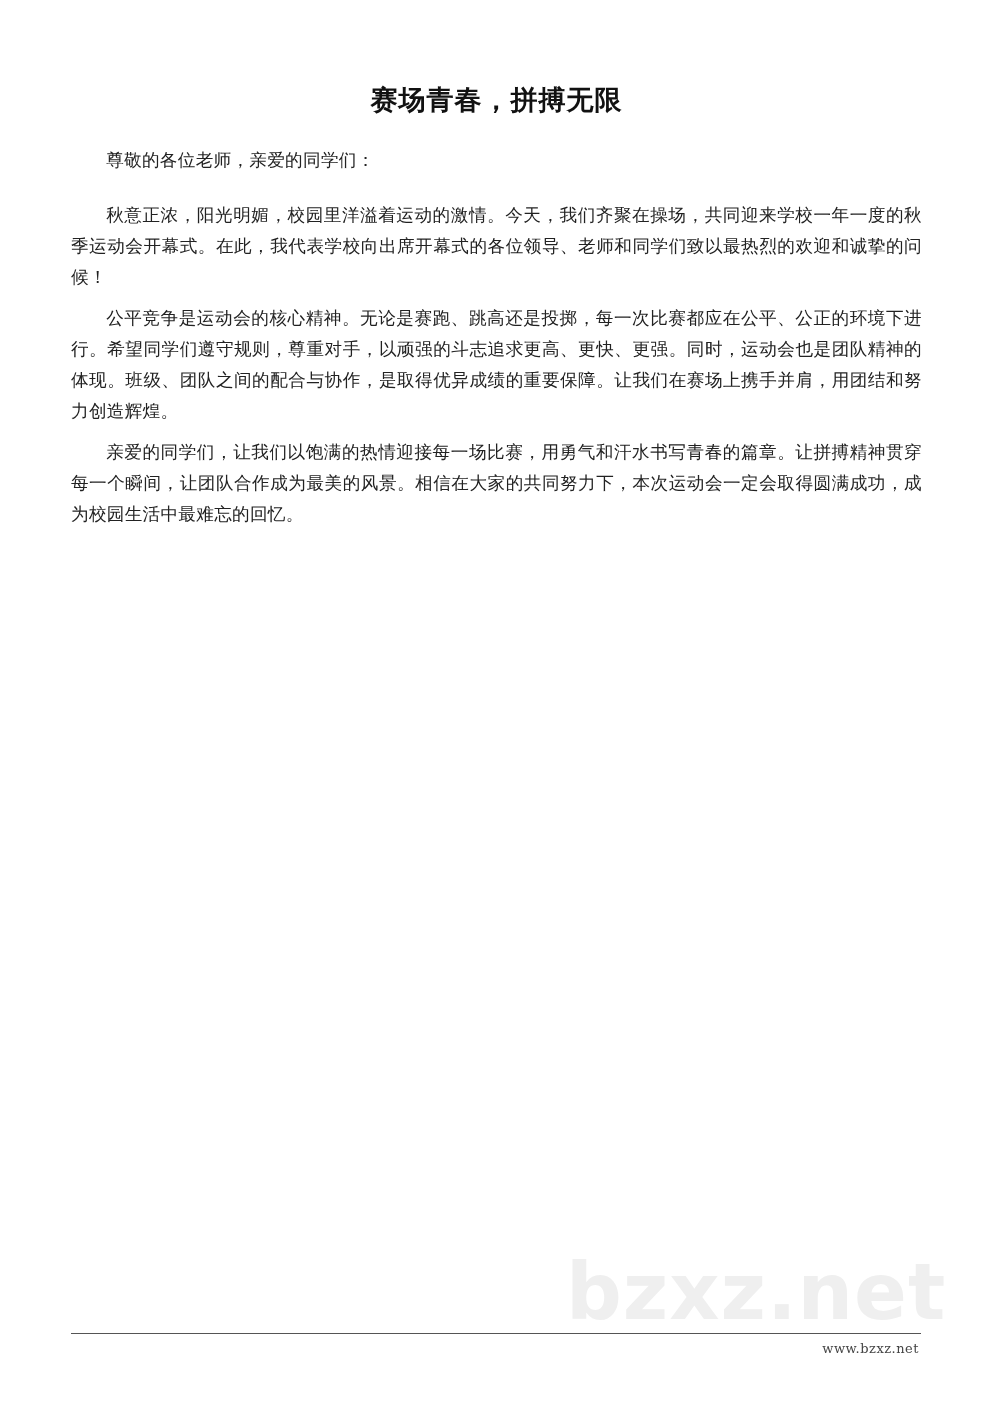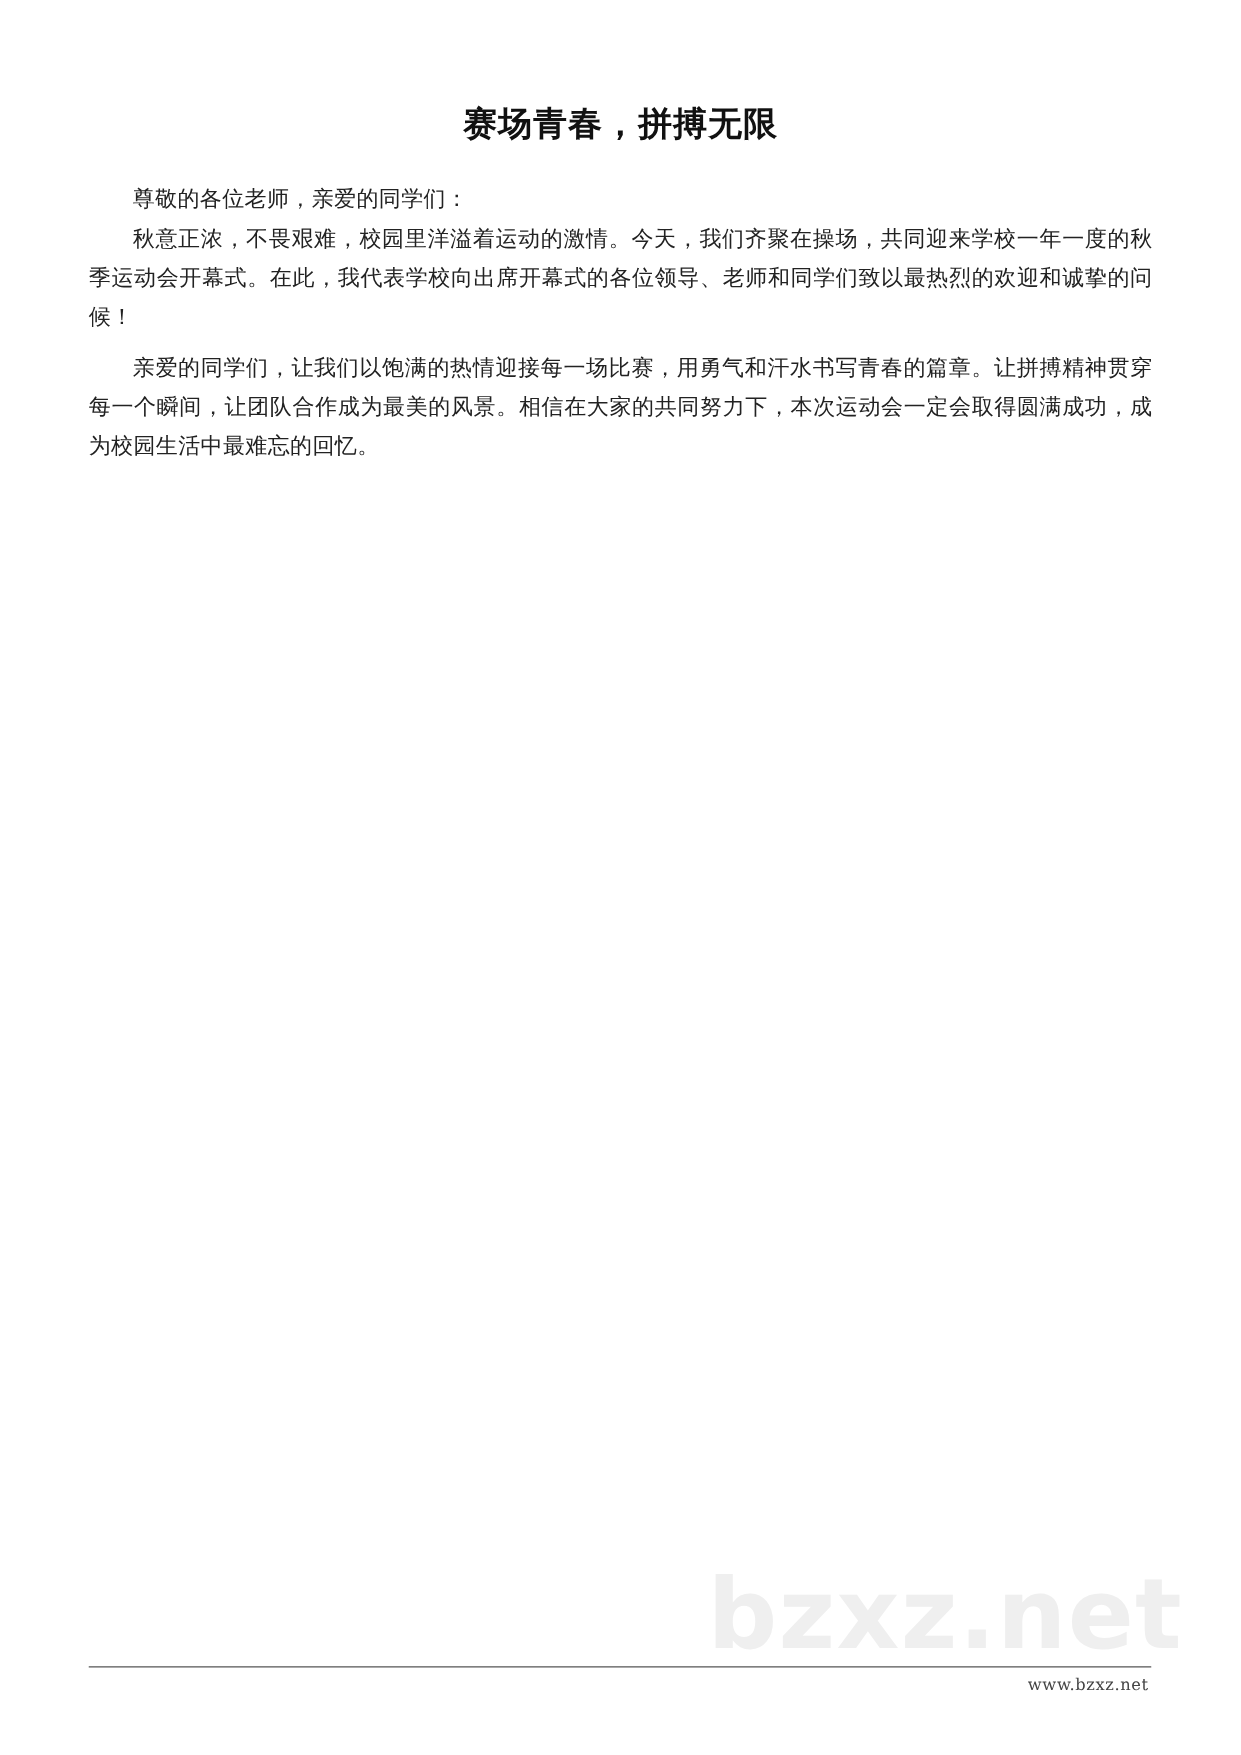--- a/index.html
+++ b/index.html
@@ -43,21 +43,21 @@
     .para {
       margin: 0 0 10px 0;
       font-size: 17.6px;
       line-height: 31px;
       text-indent: 2em;
       text-align: justify;
       color: #222222;
       letter-spacing: 0.3px;
     }
     .para.salutation {
-      margin-bottom: 1px;
+      margin-bottom: 24px;
     }
     .watermark {
       position: absolute;
       left: 566px;
       top: 1252px;
       font-family: "DejaVu Sans", "Liberation Sans", sans-serif;
       font-weight: bold;
       font-size: 78px;
       line-height: 80px;
       color: #efefef;
@@ -82,20 +82,21 @@
     }
   </style>
 </head>
 <body>
 
 <div class="page">
   <div class="title">赛场青春，拼搏无限</div>
 
   <div class="body-text">
     <p class="para salutation">尊敬的各位老师，亲爱的同学们：</p>
-    <p class="para">秋意正浓，不畏艰难，校园里洋溢着运动的激情。今天，我们齐聚在操场，共同迎来学校一年一度的秋季运动会开幕式。在此，我代表学校向出席开幕式的各位领导、老师和同学们致以最热烈的欢迎和诚挚的问候！</p>
+    <p class="para">秋意正浓，阳光明媚，校园里洋溢着运动的激情。今天，我们齐聚在操场，共同迎来学校一年一度的秋季运动会开幕式。在此，我代表学校向出席开幕式的各位领导、老师和同学们致以最热烈的欢迎和诚挚的问候！</p>
+    <p class="para">公平竞争是运动会的核心精神。无论是赛跑、跳高还是投掷，每一次比赛都应在公平、公正的环境下进行。希望同学们遵守规则，尊重对手，以顽强的斗志追求更高、更快、更强。同时，运动会也是团队精神的体现。班级、团队之间的配合与协作，是取得优异成绩的重要保障。让我们在赛场上携手并肩，用团结和努力创造辉煌。</p>
     <p class="para">亲爱的同学们，让我们以饱满的热情迎接每一场比赛，用勇气和汗水书写青春的篇章。让拼搏精神贯穿每一个瞬间，让团队合作成为最美的风景。相信在大家的共同努力下，本次运动会一定会取得圆满成功，成为校园生活中最难忘的回忆。</p>
   </div>
 
   <div class="watermark">bzxz.net</div>
   <div class="footer-rule"></div>
   <div class="footer-url">www.bzxz.net</div>
 </div>
 
 </body></html>

